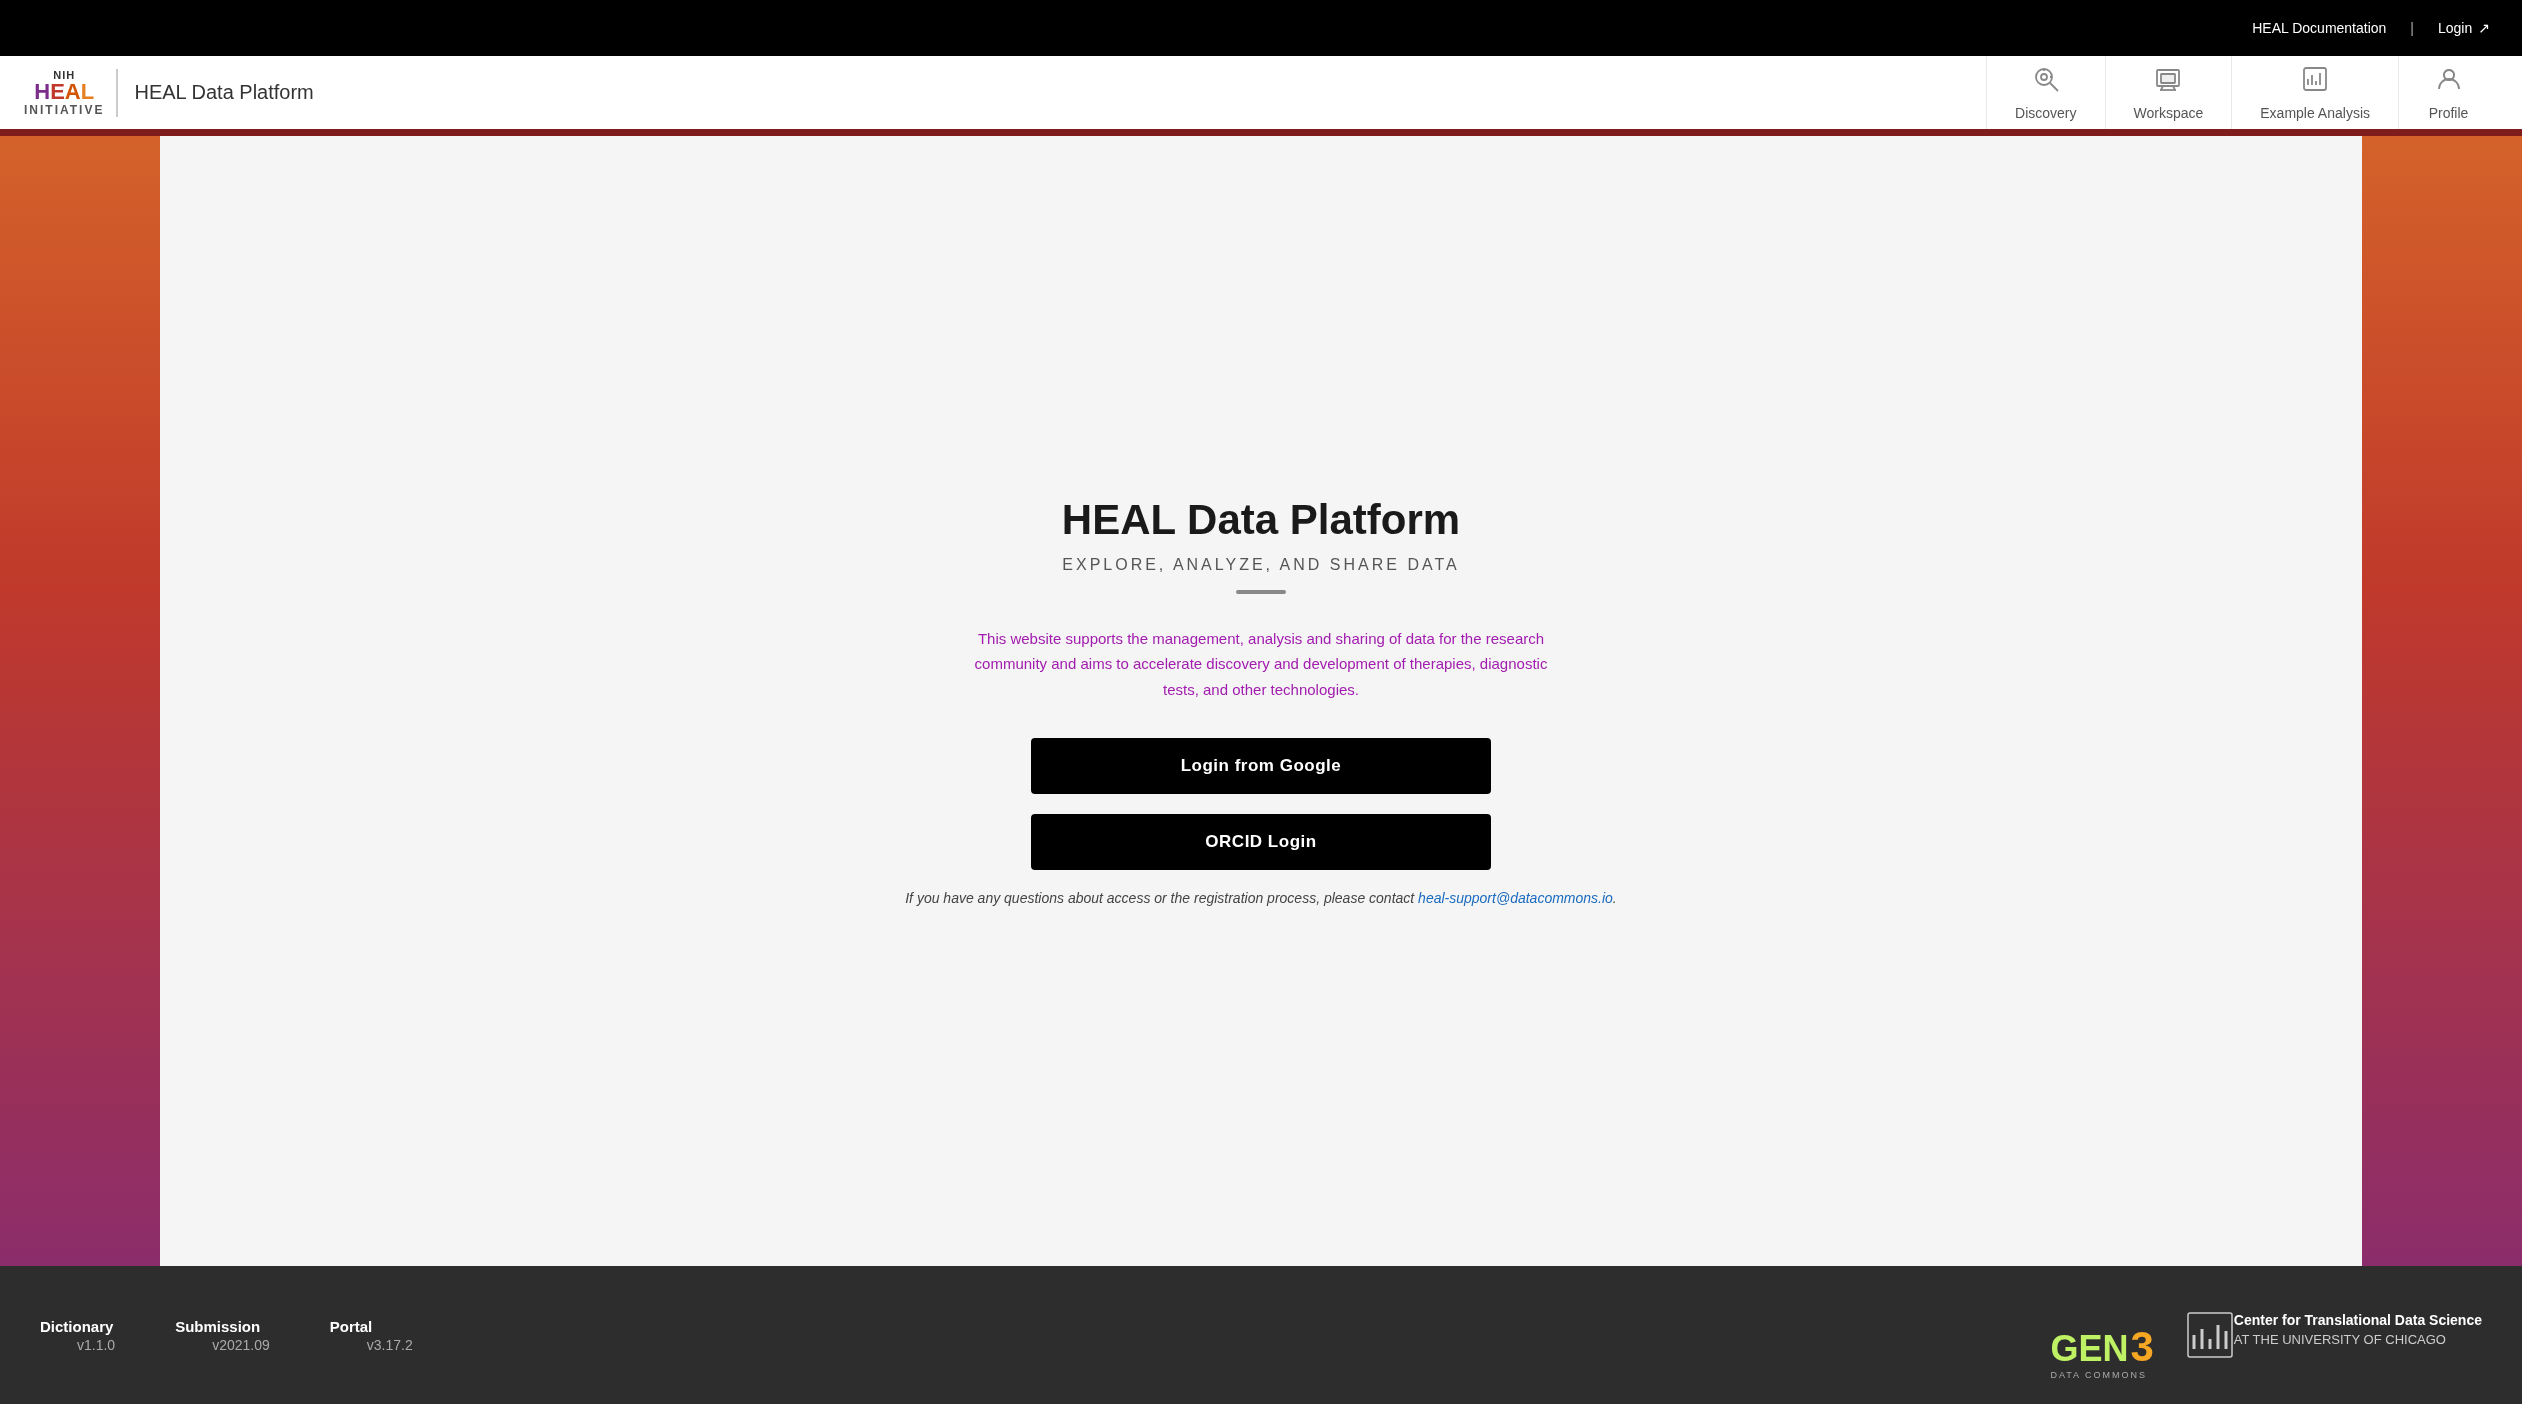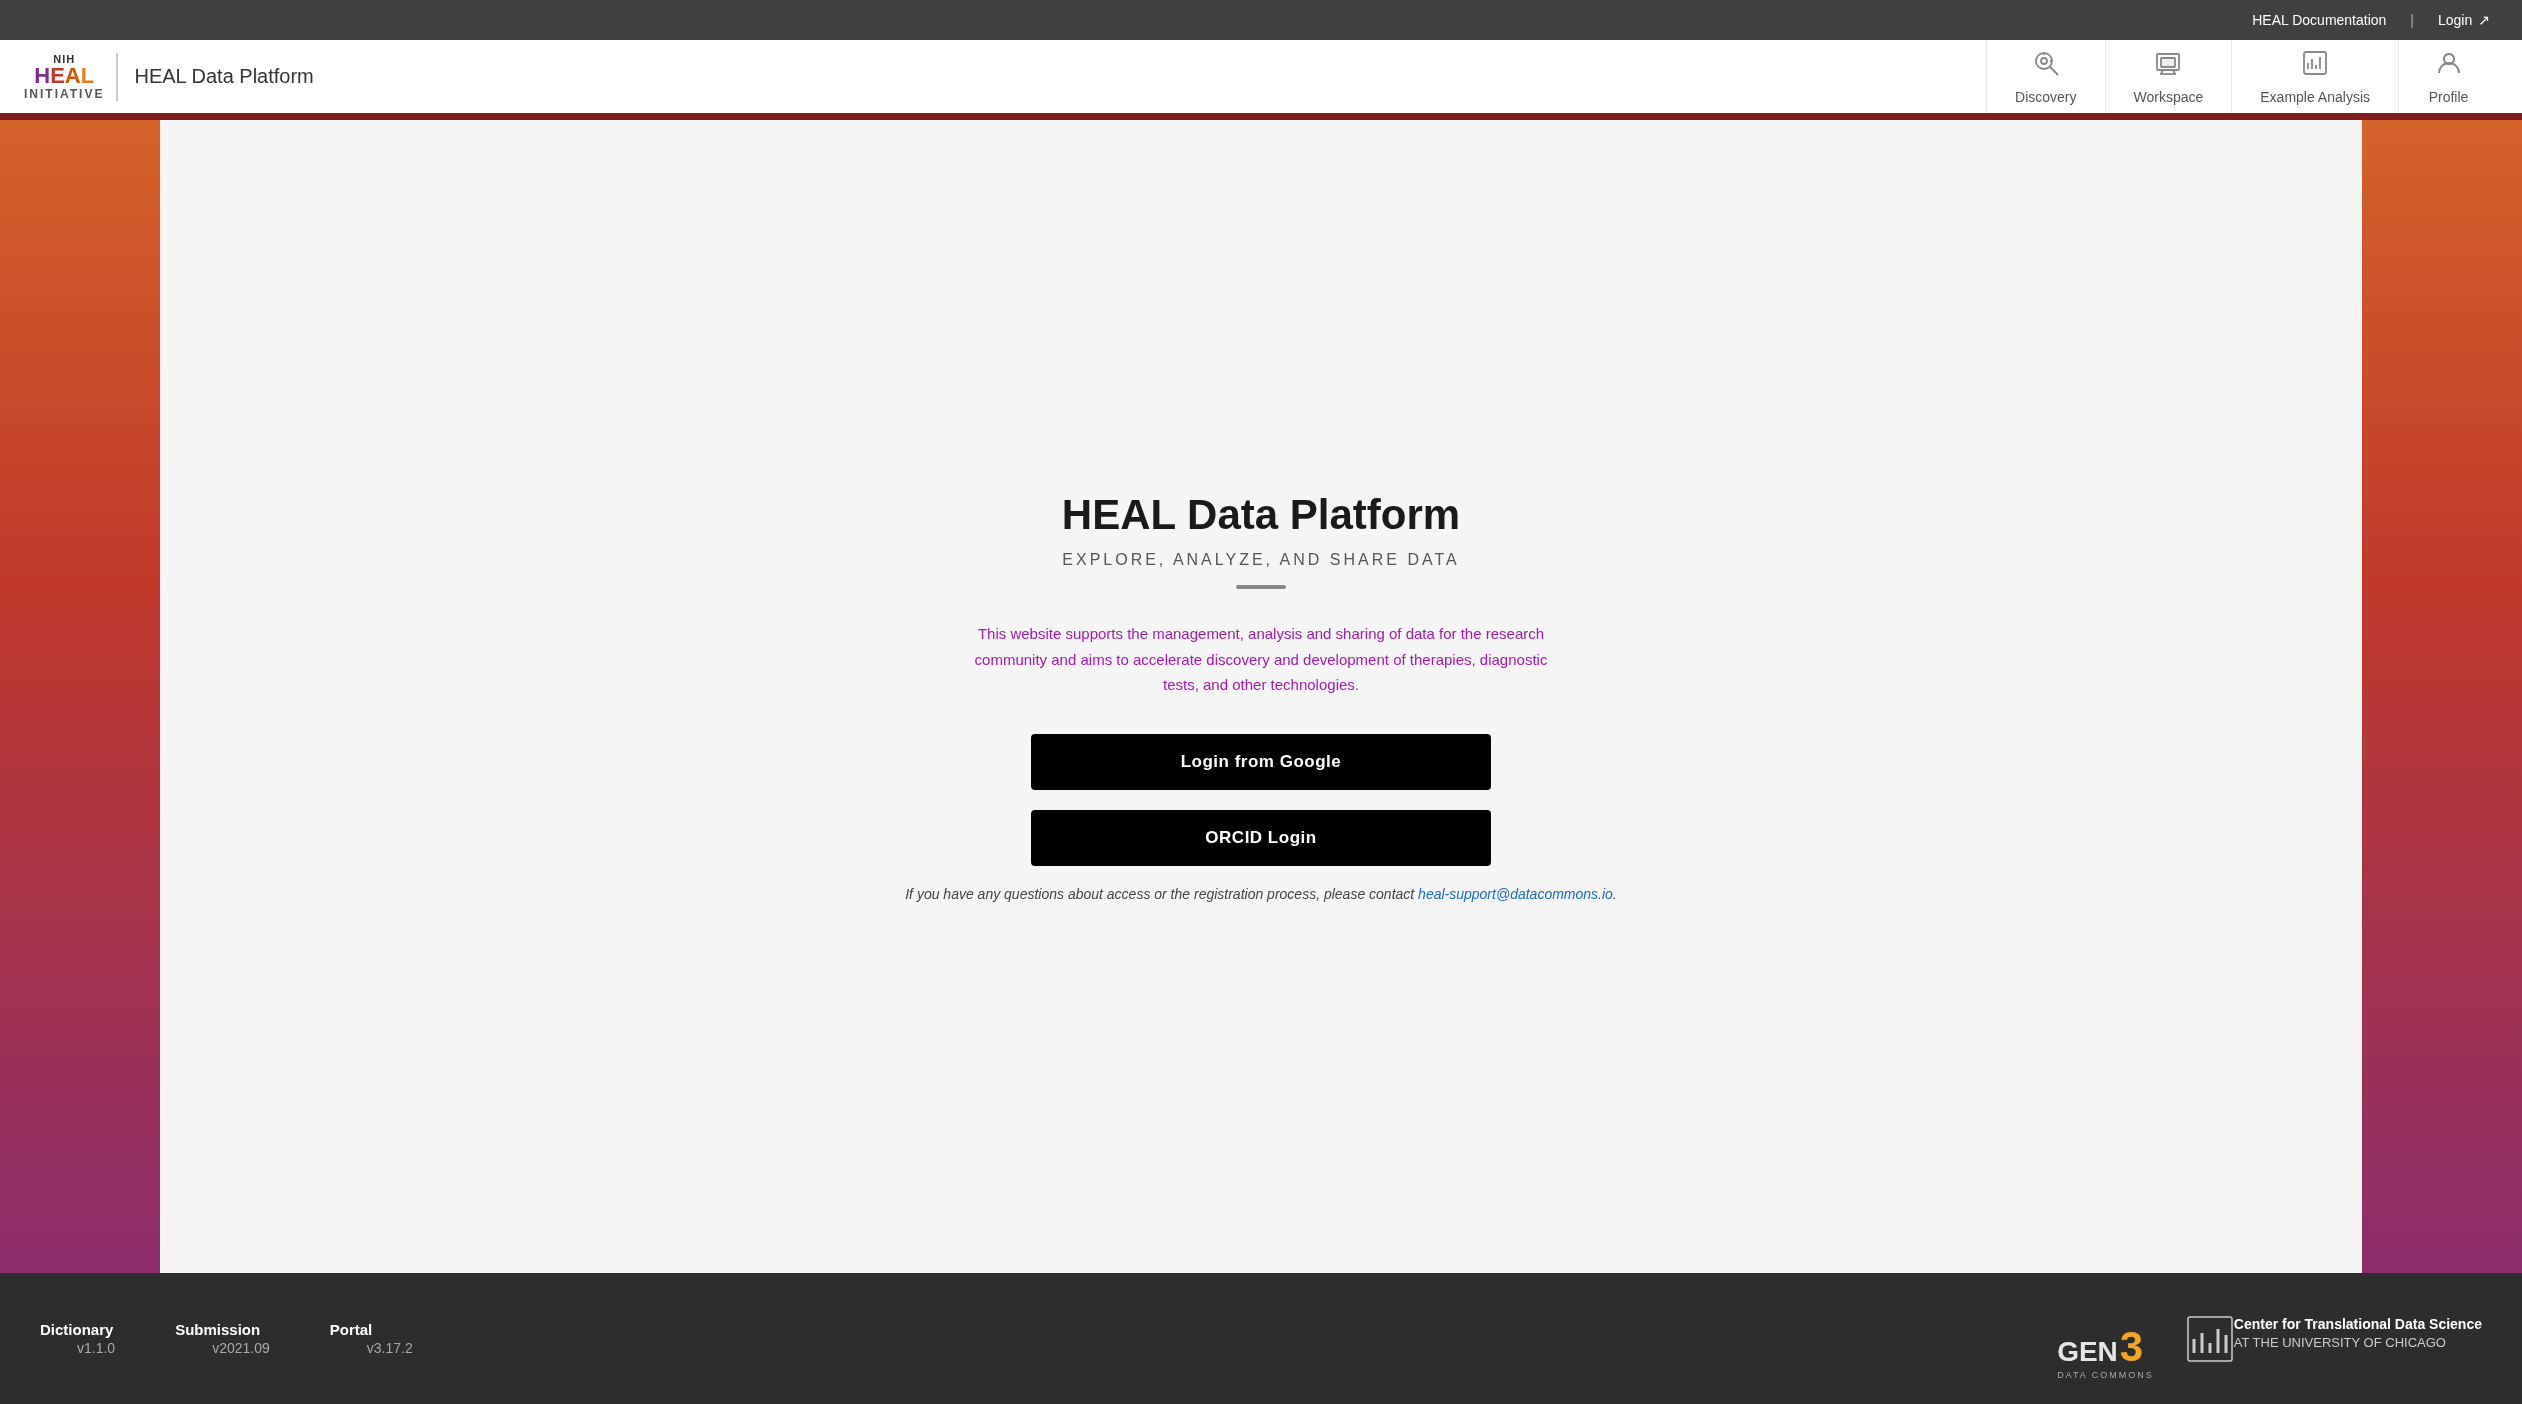--- a/index.html
+++ b/index.html
@@ -1,26 +1,26 @@
 <!DOCTYPE html>
 <html><head>
   <meta charset="utf-8">
   <style>
     * { margin: 0; padding: 0; box-sizing: border-box; }
     body { font-family: 'Helvetica Neue', Arial, sans-serif; background: #f0f0f0; min-height: 100vh; display: flex; flex-direction: column; }
 
     
     .top-bar {
-      background: #404040;
+      background: #000000;
       color: white;
       display: flex;
       justify-content: flex-end;
       align-items: center;
       padding: 0 32px;
-      height: 40px;
+      height: 56px;
       font-size: 14px;
       gap: 24px;
     }
     .top-bar-link {
       color: white;
       text-decoration: none;
       cursor: pointer;
     }
     .top-bar-divider {
       color: #aaa;
@@ -263,23 +263,23 @@
       gap: 32px;
     }
 
     
     .gen3-logo {
       display: flex;
       align-items: center;
       gap: 2px;
     }
     .gen3-text {
-      font-size: 28px;
+      font-size: 36px;
       font-weight: 900;
-      color: #e5e5e5;
+      color: #bef264;
       line-height: 1;
       margin-top: 41px;
     }
     .gen3-3 {
       font-size: 42px;
       font-weight: 900;
       color: #f5a623;
       line-height: 1;
     }
     .gen3-sub {

